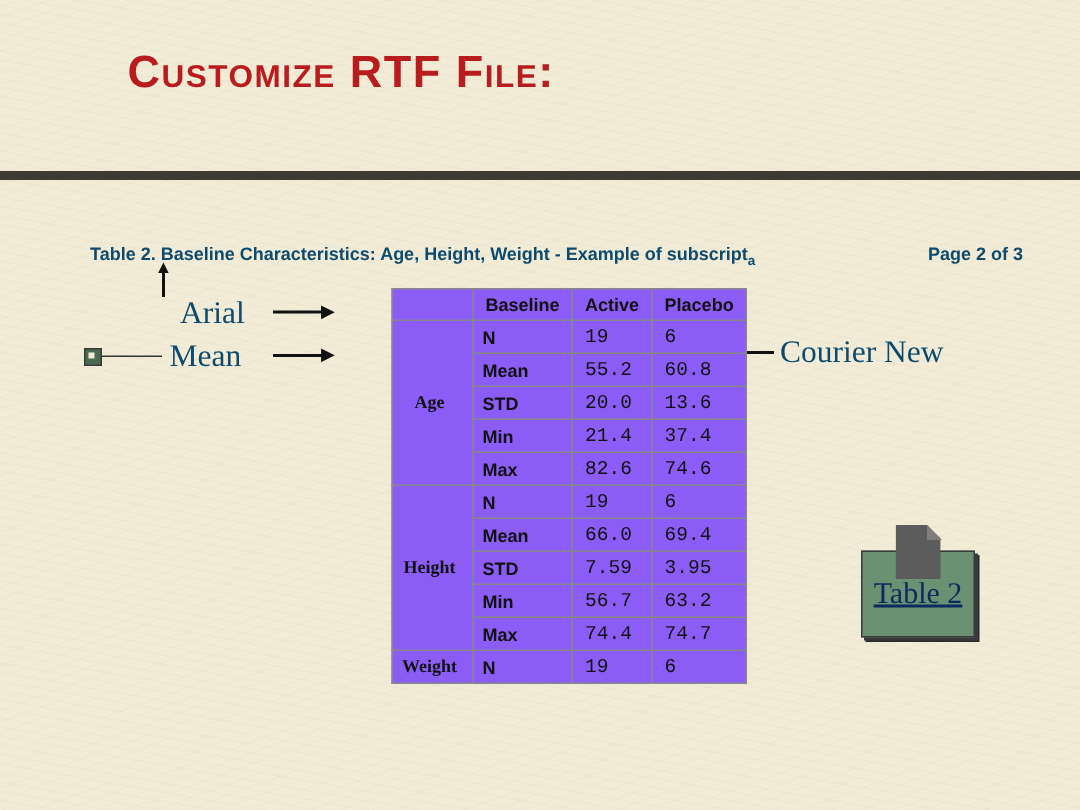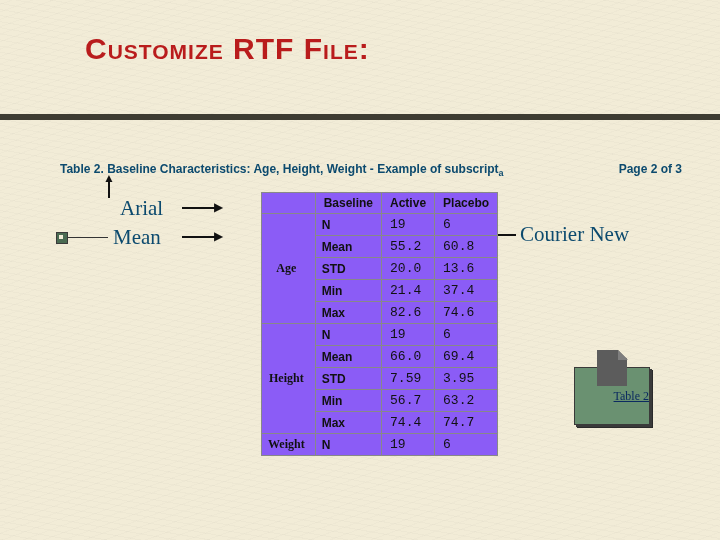--- a/index.html
+++ b/index.html
@@ -121,25 +121,25 @@
     position: absolute;
     right: 70px;
     bottom: 115px;
     width: 74px;
     height: 56px;
     background: #6a9171;
     border: 1px solid #3a3a3a;
     box-shadow: 2px 2px 0 #3a3a3a, 3px 3px 0 #2a2a2a;
     display: flex;
     align-items: center;
-    justify-content: flex-end;
+    justify-content: center;
     text-decoration: underline;
     color: #0b2a60;
     font-family: Georgia, serif;
-    font-size: 12px;
+    font-size: 20px;
   }
   .link-box::before {
     content: "";
     position: absolute;
     width: 30px;
     height: 36px;
     background: #5c5c5c;
     clip-path: polygon(0 0, 70% 0, 100% 25%, 100% 100%, 0 100%);
     top: -18px;
     left: 22px;

